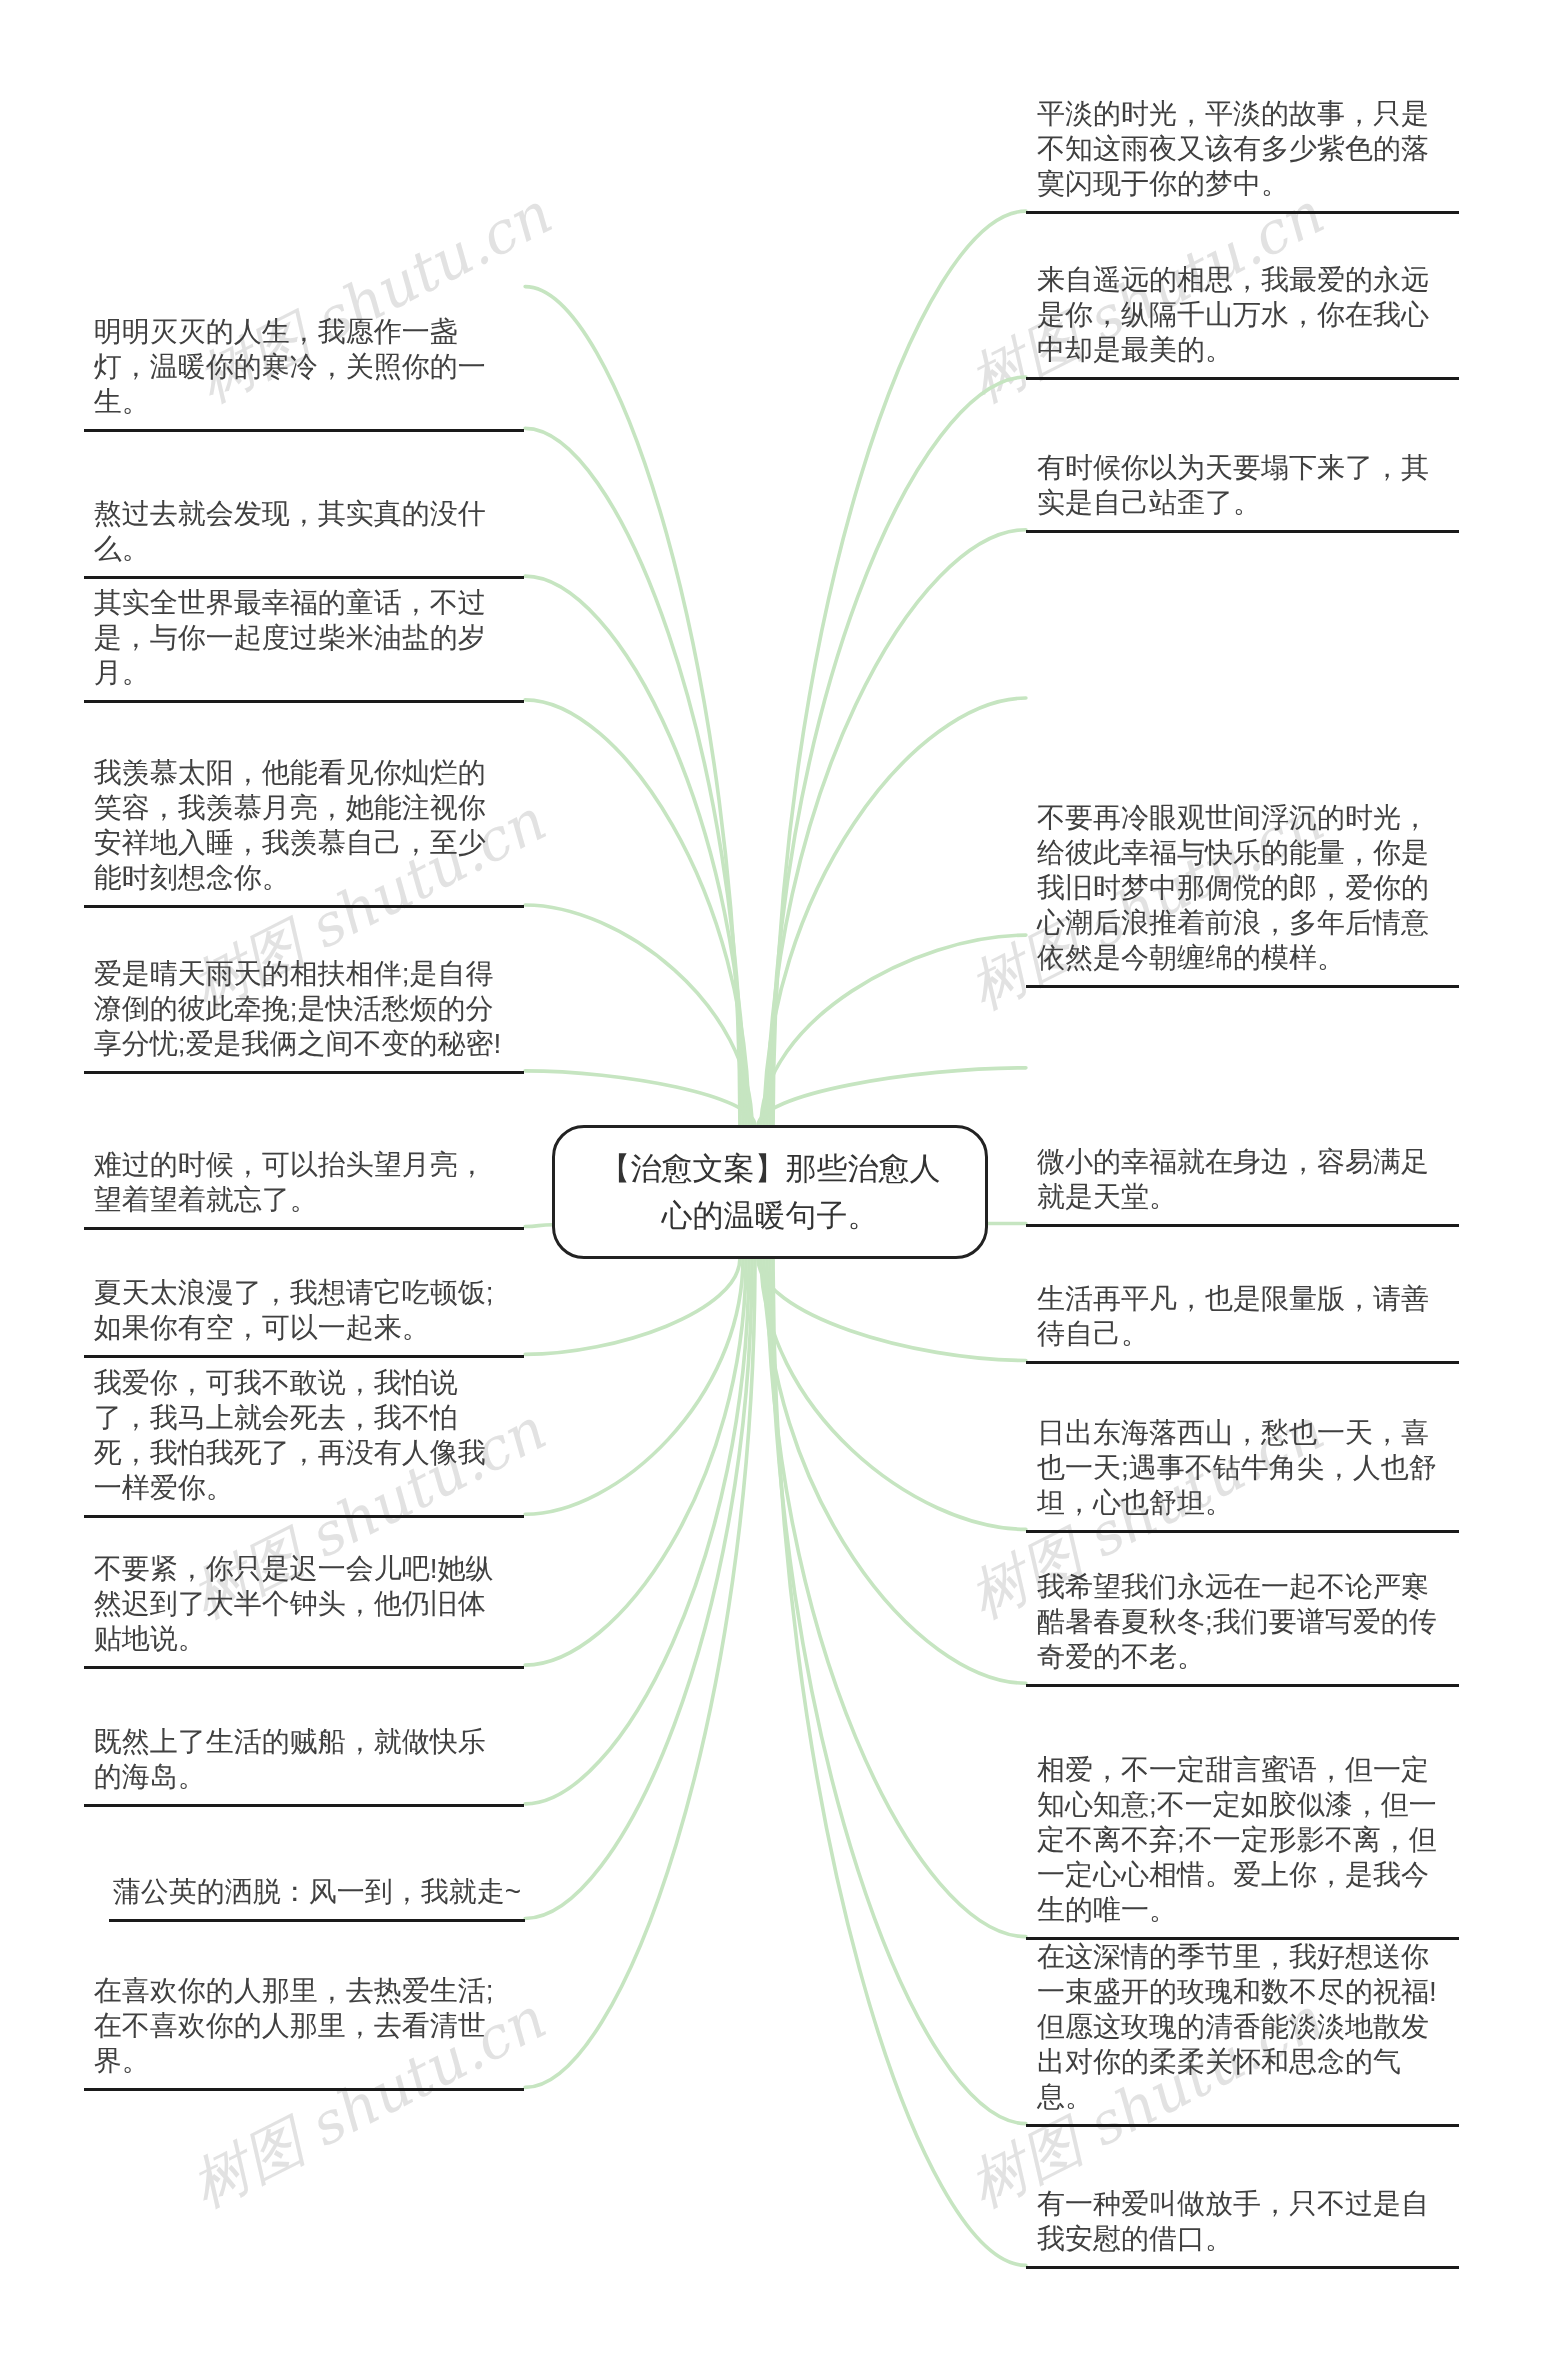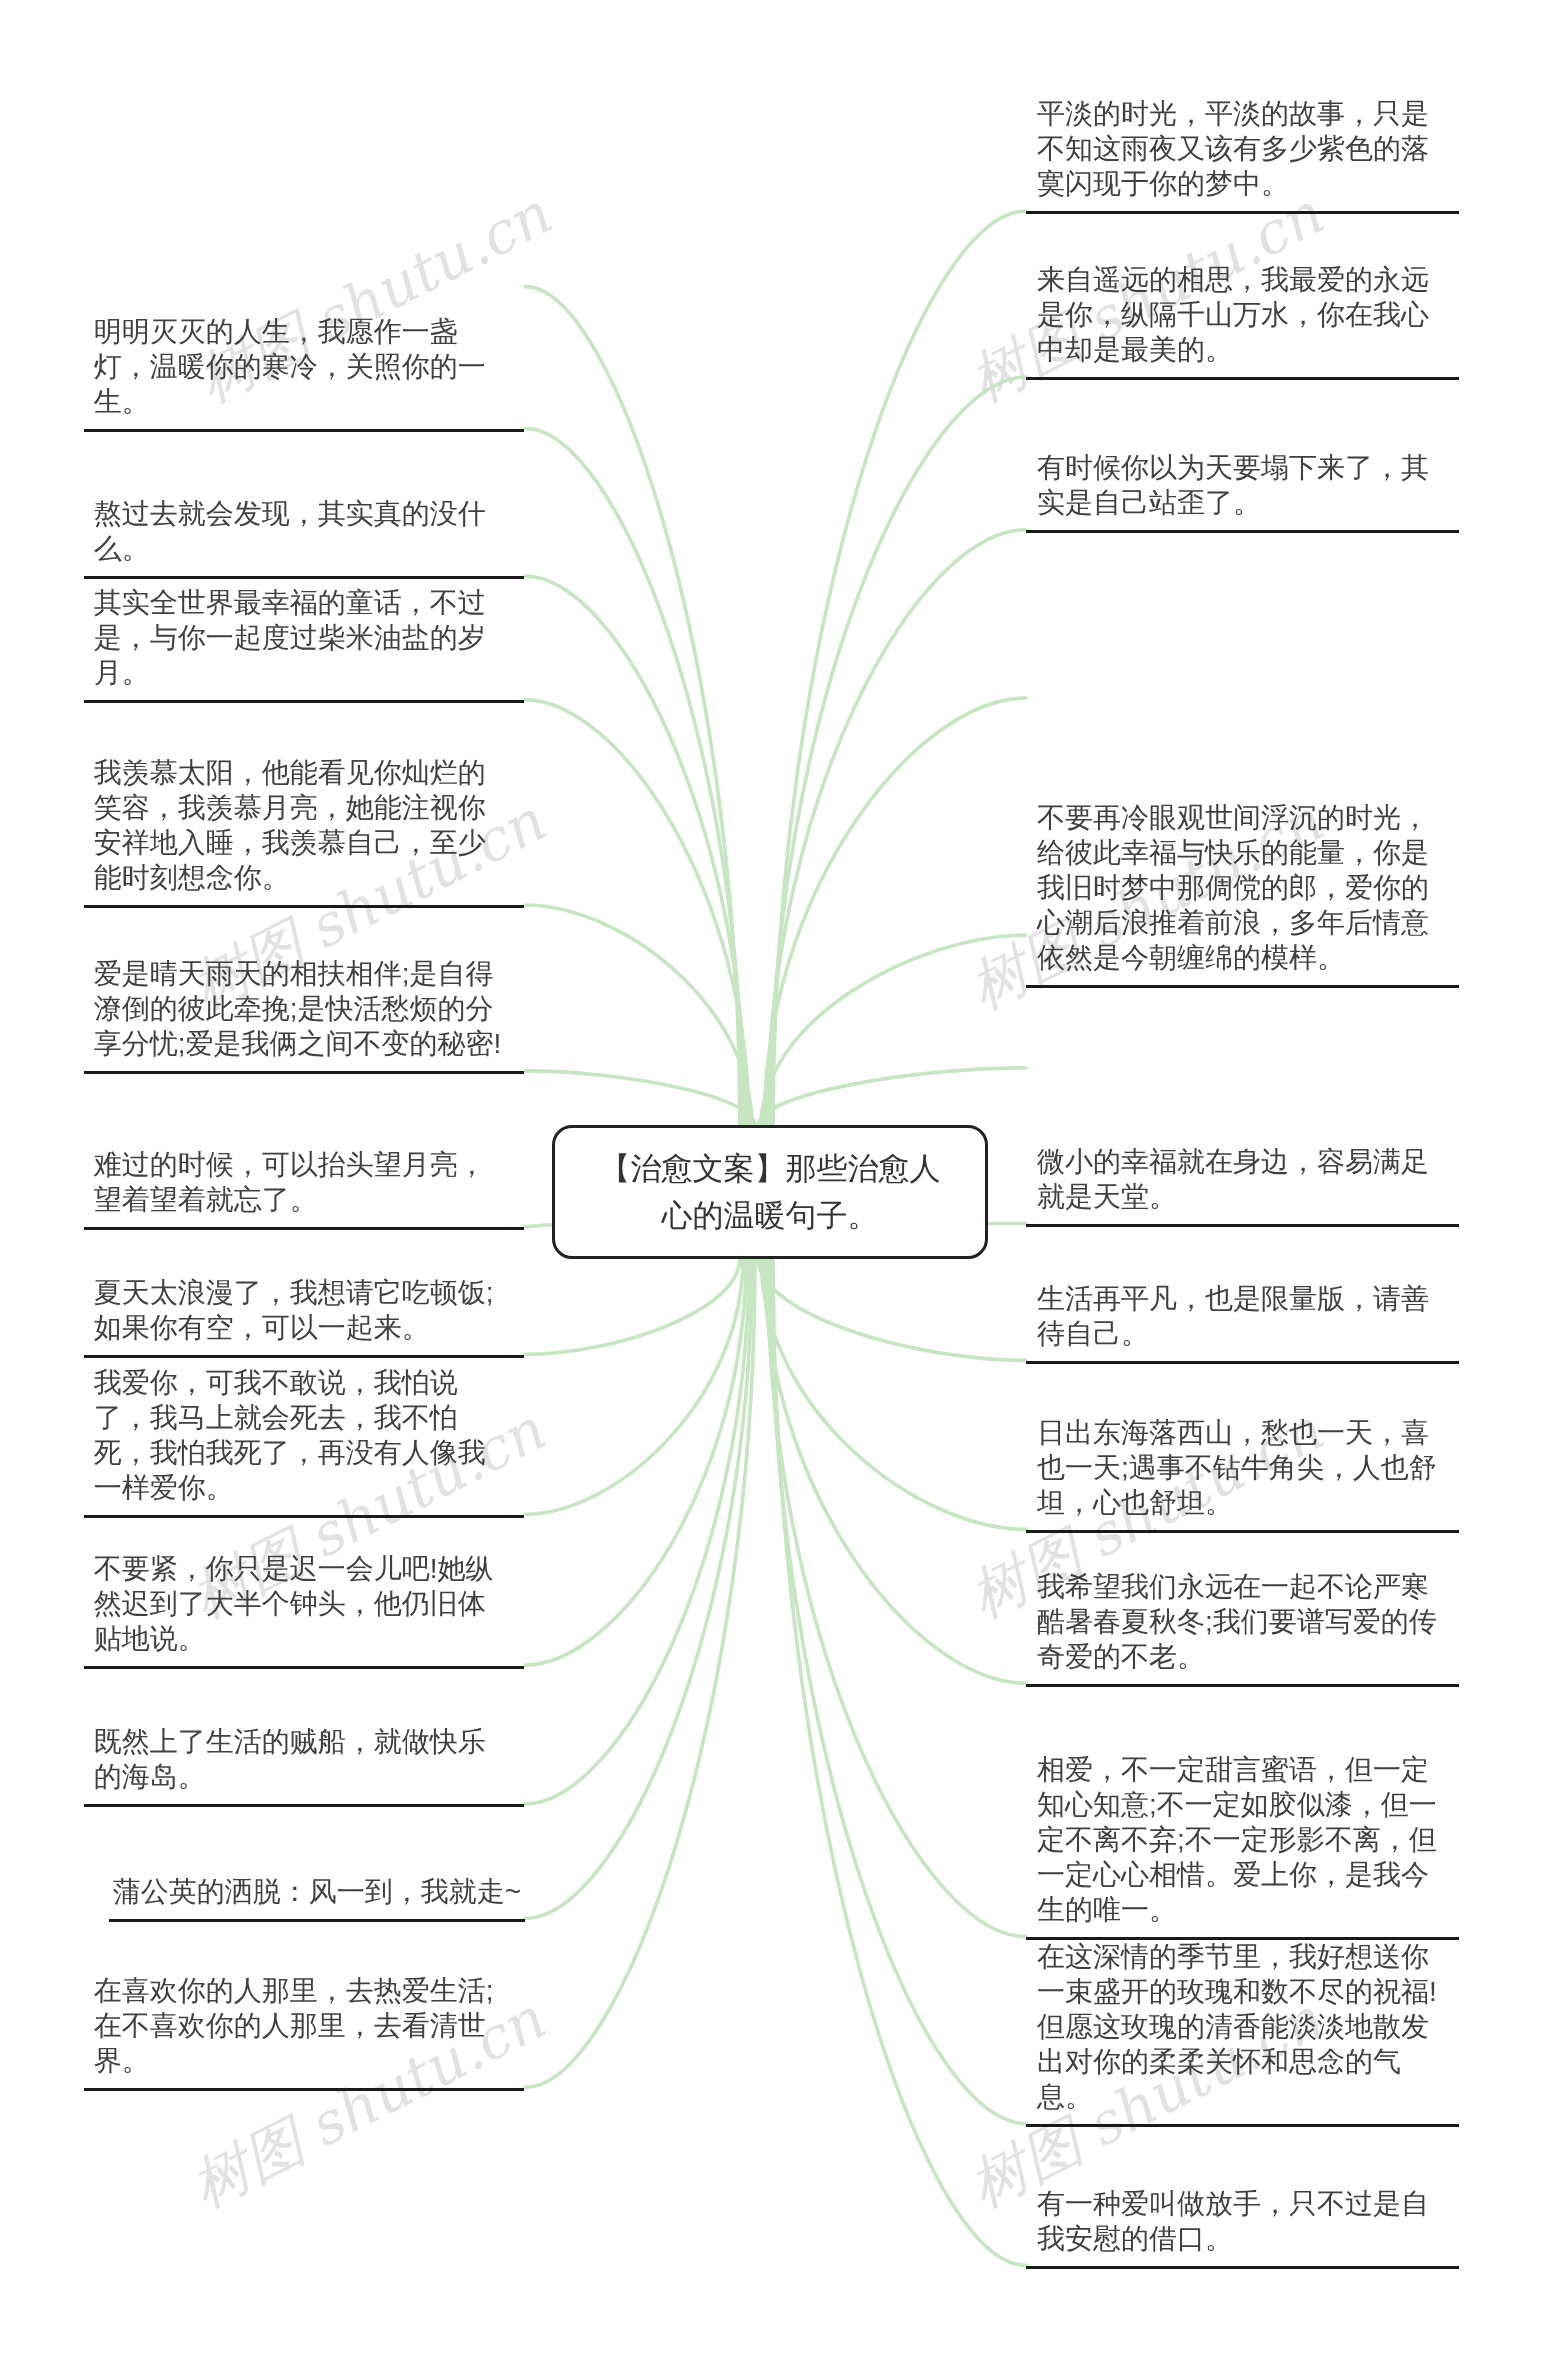--- a/index.html
+++ b/index.html
@@ -46,21 +46,21 @@
   .qL{left:84px;width:440px;padding:0 12px 9.7px 9.7px;}
   .qR{left:1026px;width:433px;padding:0 3px 9.7px 11px;}
   .qI{left:109px;width:416px;padding:0 0 9.7px 0;text-align:center;}
   
   #center-node{
     position:absolute;
     left:552px;top:1125px;width:436px;height:134px;
     box-sizing:border-box;
     background:#ffffff;
     border:3px solid #222222;
-    border-radius:20px;
+    border-radius:32px;
     display:flex;align-items:center;justify-content:center;
     text-align:center;
     font-size:31px;line-height:47px;
     color:#333333;
     font-weight:500;
     padding:0 30px;
     z-index:4;
   }
 </style>
 </head>

